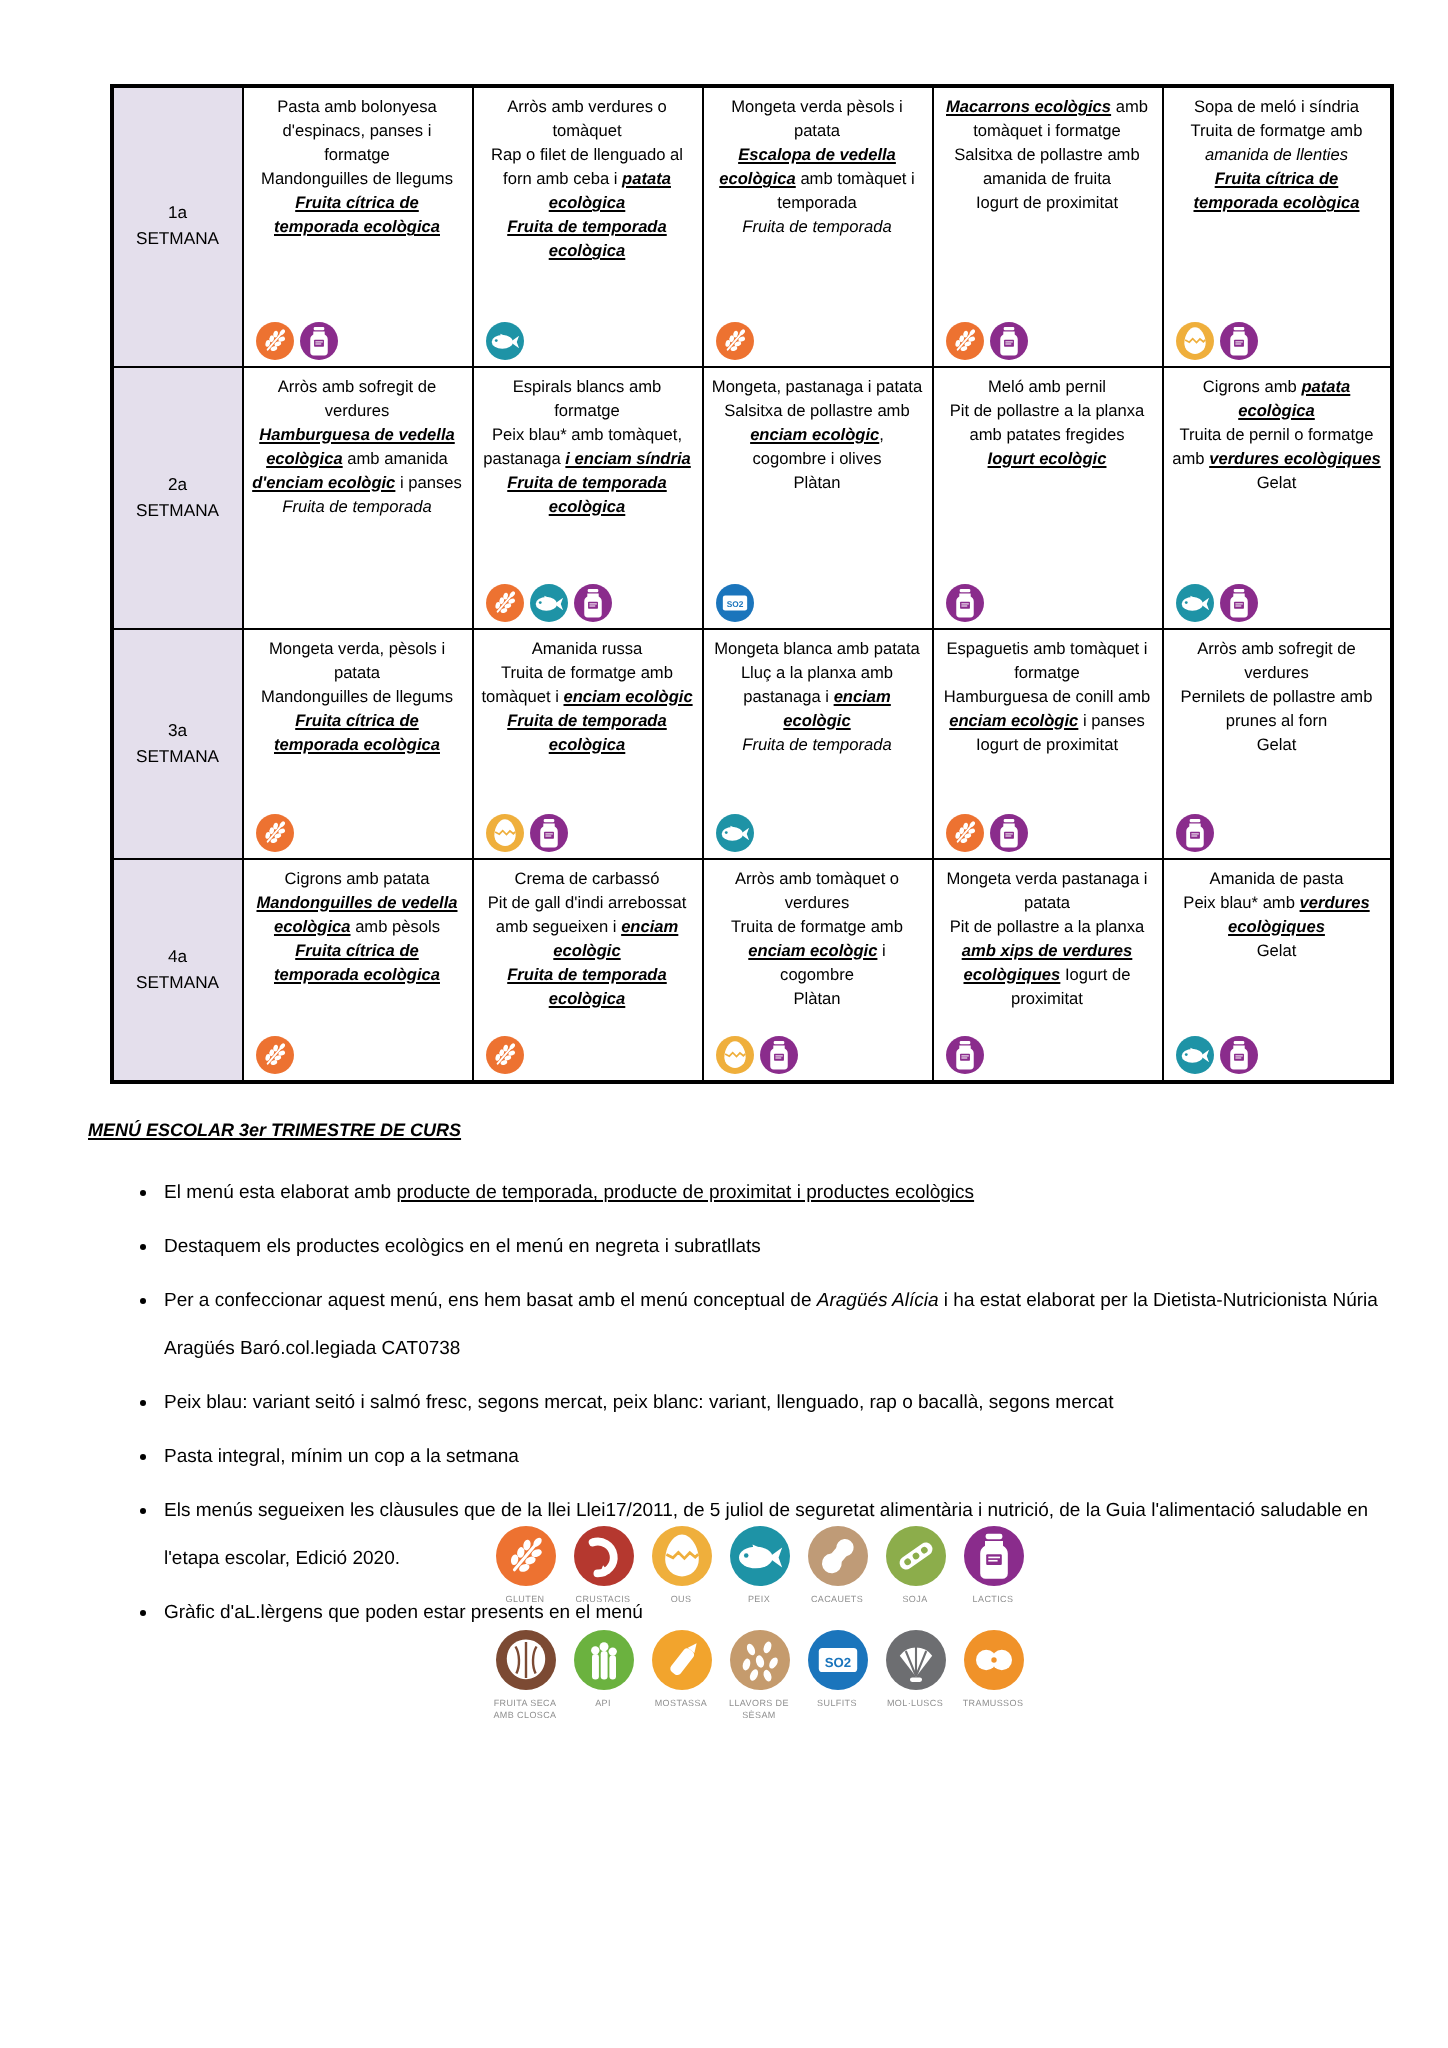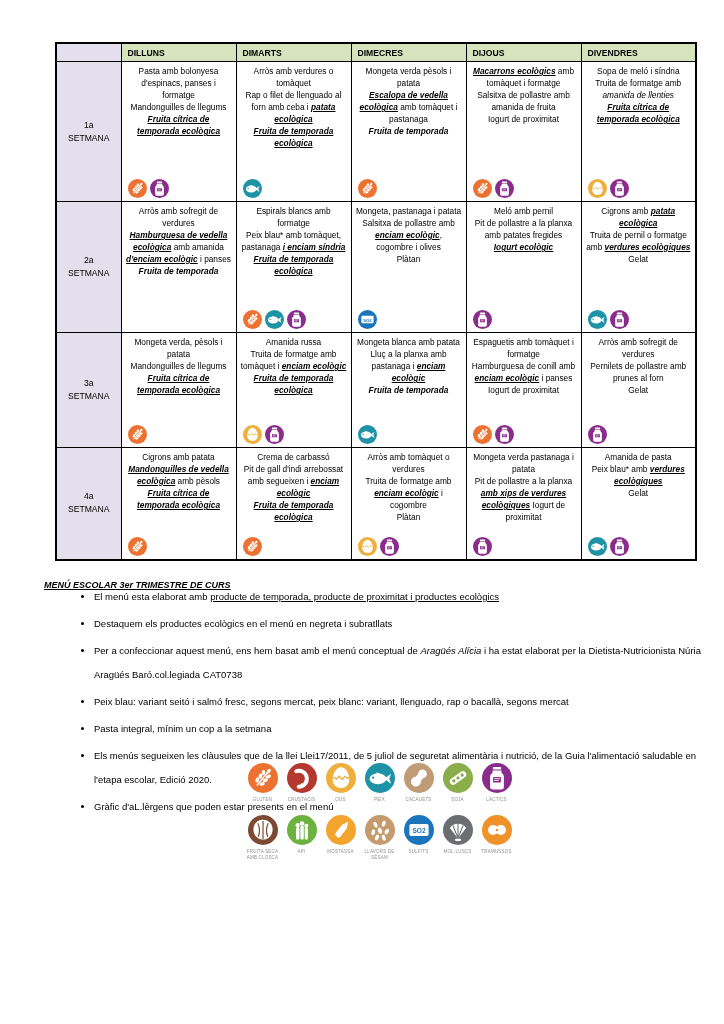--- a/index.html
+++ b/index.html
@@ -13,31 +13,31 @@
   table.menu col.c-day{width:115px}
   table.menu th,table.menu td{border:1.5px solid #000}
   table.menu th{background:#d6e3bc;font-size:8.6px;font-weight:bold;
                 text-align:left;padding:3px 6px;height:11px}
   table.menu th.corner{background:#e4dfec}
   td.week{background:#e4dfec;text-align:center;vertical-align:middle;
           font-size:8.6px;line-height:1.5}
   td.dish{vertical-align:top;text-align:center;position:relative;
           padding:3px 4px 24px;font-size:8.3px;line-height:1.45}
   .seg-eco{font-weight:bold;font-style:italic;text-decoration:underline}
-  .seg-bi{font-weight:bold;font-style:italic}
+  .seg-bi{font-weight:normal;font-style:italic}
   .seg-i{font-style:italic}
   .seg-u{text-decoration:underline}
   .cell-icons{position:absolute;left:6px;bottom:3px;display:flex;gap:3px}
   .icon{width:19px;height:19px;border-radius:50%;display:inline-block;overflow:hidden}
   .icon svg,.lg-icon svg{width:100%;height:100%;display:block}
 
   
-  .notes-title{position:absolute;left:44px;top:580px;font-size:9px;
+  .notes-title{position:absolute;left:44px;top:560px;font-size:9px;
                font-weight:bold;font-style:italic;text-decoration:underline}
-  ul.notes{position:absolute;left:76px;top:585px;width:626px;margin:0;padding-left:18px}
+  ul.notes{position:absolute;left:64px;top:585px;width:626px;margin:0;padding-left:18px}
   ul.notes li{font-size:9.5px;line-height:24px;margin-bottom:3px}
 
   
   .legend{position:absolute;left:243px;top:763px;width:274px;
           display:flex;flex-wrap:wrap}
   .lg-item{width:39px;display:flex;flex-direction:column;align-items:center;margin-bottom:7px}
   .lg-icon{width:30px;height:30px;border-radius:50%}
   .lg-label{margin-top:4px;font-size:4.5px;line-height:1.25;color:#8f8f8f;
             text-align:center;min-height:11px;letter-spacing:.2px}
 </style>
@@ -47,28 +47,20 @@
 <table class="menu">
   <colgroup>
       <col class="c-week">
       <col class="c-day">
       <col class="c-day">
       <col class="c-day">
       <col class="c-day">
       <col class="c-day">
     </colgroup>
   <tbody>
-      <tr>
-        <th class="corner"></th>
-        <th>DILLUNS</th>
-        <th>DIMARTS</th>
-        <th>DIMECRES</th>
-        <th>DIJOUS</th>
-        <th>DIVENDRES</th>
-      </tr>
       <tr style="height:140px">
         <td class="week">1a<br>SETMANA</td>
         <td class="dish">
           <div class="cell-text">
             <div class="line"><span class="">Pasta amb bolonyesa d'espinacs, panses i formatge</span></div>
             <div class="line"><span class="">Mandonguilles de llegums</span></div>
             <div class="line"><span class="seg-eco">Fruita cítrica de temporada ecològica</span></div>
           </div>
           <div class="cell-icons">
             <span class="icon" style="background:#ed7231">
@@ -109,21 +101,21 @@
                 <path d="M12.8 10.5 L17.4 7.2 L16.2 10.5 L17.4 13.8 Z" fill="#fff"></path>
                 <path d="M7.5 6.2 l2.8 1.2 -2.2 1.3 Z" fill="#fff"></path>
                 <circle cx="5.4" cy="9.8" r=".75" fill="#1e93a6"></circle>
               </svg>
             </span>
           </div>
         </td>
         <td class="dish">
           <div class="cell-text">
             <div class="line"><span class="">Mongeta verda pèsols i patata</span></div>
-            <div class="line"><span class="seg-eco">Escalopa de vedella ecològica</span><span class=""> amb tomàquet i pastanaga</span></div>
+            <div class="line"><span class="seg-eco">Escalopa de vedella ecològica</span><span class=""> amb tomàquet i temporada</span></div>
             <div class="line"><span class="seg-bi">Fruita de temporada</span></div>
           </div>
           <div class="cell-icons">
             <span class="icon" style="background:#ed7231">
               <svg viewBox="0 0 20 20">
                 <g transform="rotate(40 10 10)" fill="#fff">
                   <rect x="9.5" y="3.5" width="1" height="13" rx=".5"></rect>
                   <ellipse cx="10" cy="4" rx="1.1" ry="1.7"></ellipse>
                   <ellipse cx="7.9" cy="7" rx="1.2" ry="1.8" transform="rotate(-28 7.9 7)"></ellipse>
                   <ellipse cx="12.1" cy="7" rx="1.2" ry="1.8" transform="rotate(28 12.1 7)"></ellipse>

